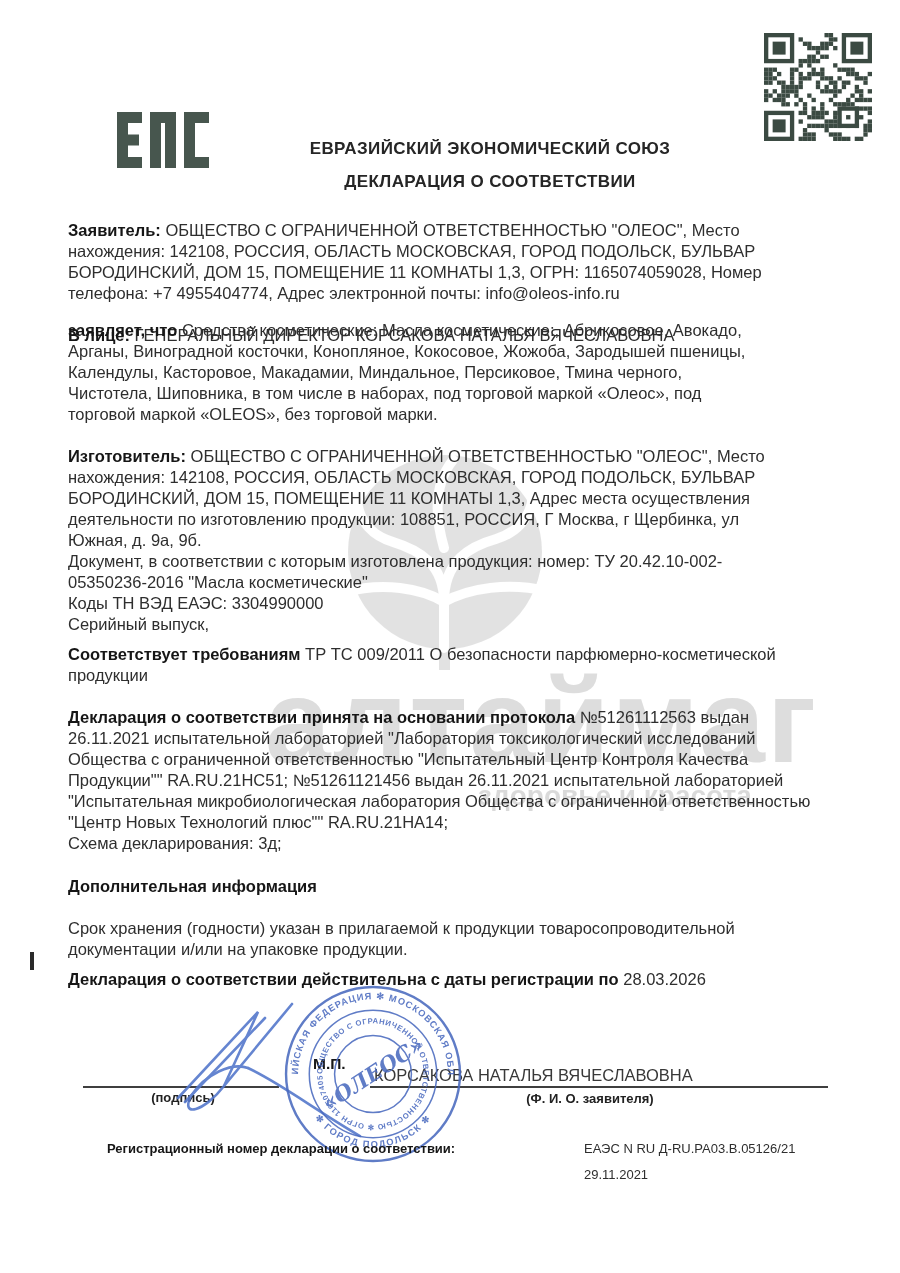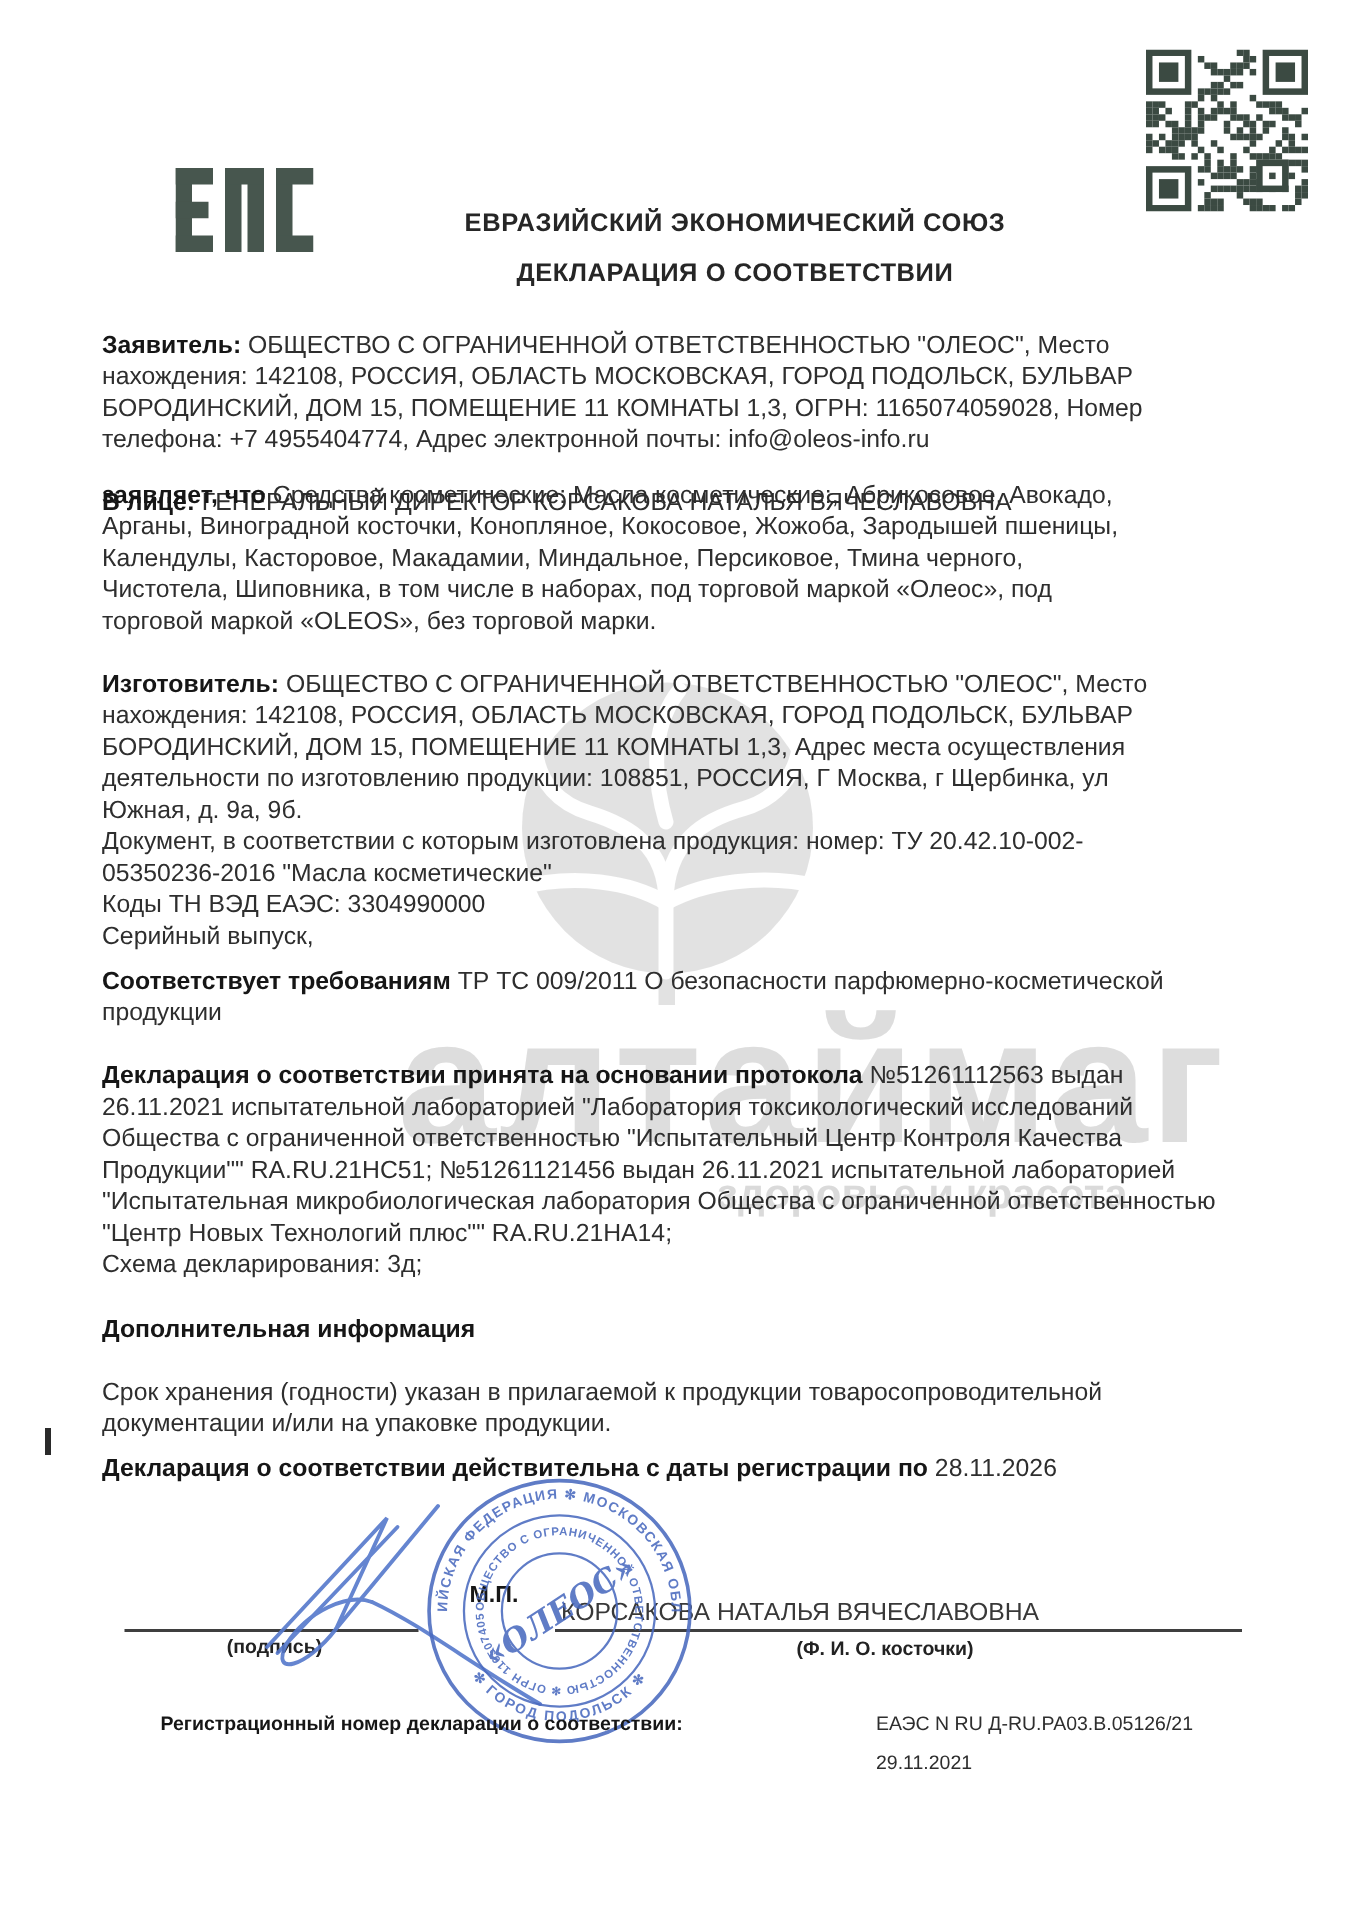--- a/index.html
+++ b/index.html
@@ -312,30 +312,30 @@
 Схема декларирования: 3д;</span>
   </div>
 
   <div class="abs txt" style="left:68px;top:855px;width:808px">
     <div class="lbl">Дополнительная информация</div>
     <div>Срок хранения (годности) указан в прилагаемой к продукции товаросопроводительной
 документации и/или на упаковке продукции.</div>
   </div>
 
   <div class="abs txt" style="left:68px;top:948px;width:812px">
-    <div><span class="lbl">Декларация о соответствии действительна с даты регистрации по</span><span> 28.11.2026</span></div>
+    <div><span class="lbl">Декларация о соответствии действительна с даты регистрации по</span><span> 28.03.2026</span></div>
   </div>
 
   <div class="abs" style="left:30px;top:952px;width:4px;height:18px;background:#2a2a2a"></div>
 
   <div class="abs sig-line" style="left:83px;top:1086px;width:196px"></div>
   <div class="abs caption" style="left:118px;top:1090px;width:130px">(подпись)</div>
 
   <div class="abs sig-line" style="left:370px;top:1086px;width:458px"></div>
-  <div class="abs caption" style="left:480px;top:1091px;width:220px">(Ф. И. О. косточки)</div>
+  <div class="abs caption" style="left:480px;top:1091px;width:220px">(Ф. И. О. заявителя)</div>
 
   <div class="abs lbl" style="left:313px;top:1055px;font-size:15.5px">М.П.</div>
   <div class="abs" style="left:374px;top:1066px;font-size:16.5px;color:#383838">КОРСАКОВА НАТАЛЬЯ ВЯЧЕСЛАВОВНА</div>
 
   <svg class="abs" style="left:160px;top:990px;opacity:.9" width="210" height="150" viewBox="0 0 210 150">
     <g stroke="#5578cc" stroke-width="2.6" fill="none" stroke-linecap="round">
       <path d="M18,108 L98,22 L64,96 L132,14"></path>
       <path d="M64,96 C44,122 20,128 31,106 C45,84 72,72 88,78"></path>
       <path d="M88,78 C122,94 152,118 200,146"></path>
       <path d="M25,112 L105,28"></path>

